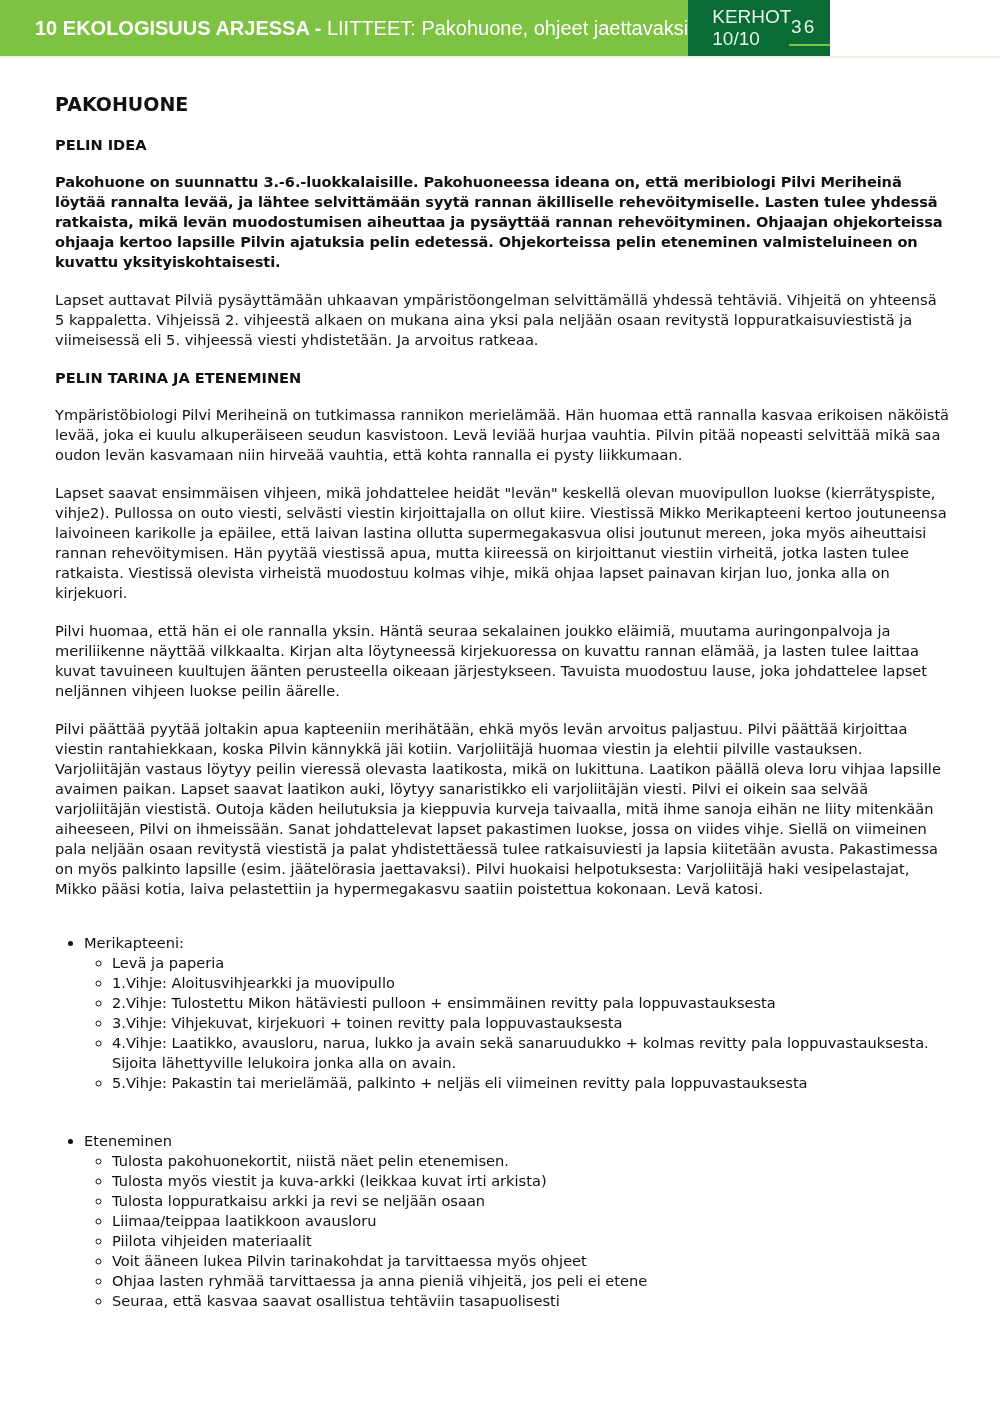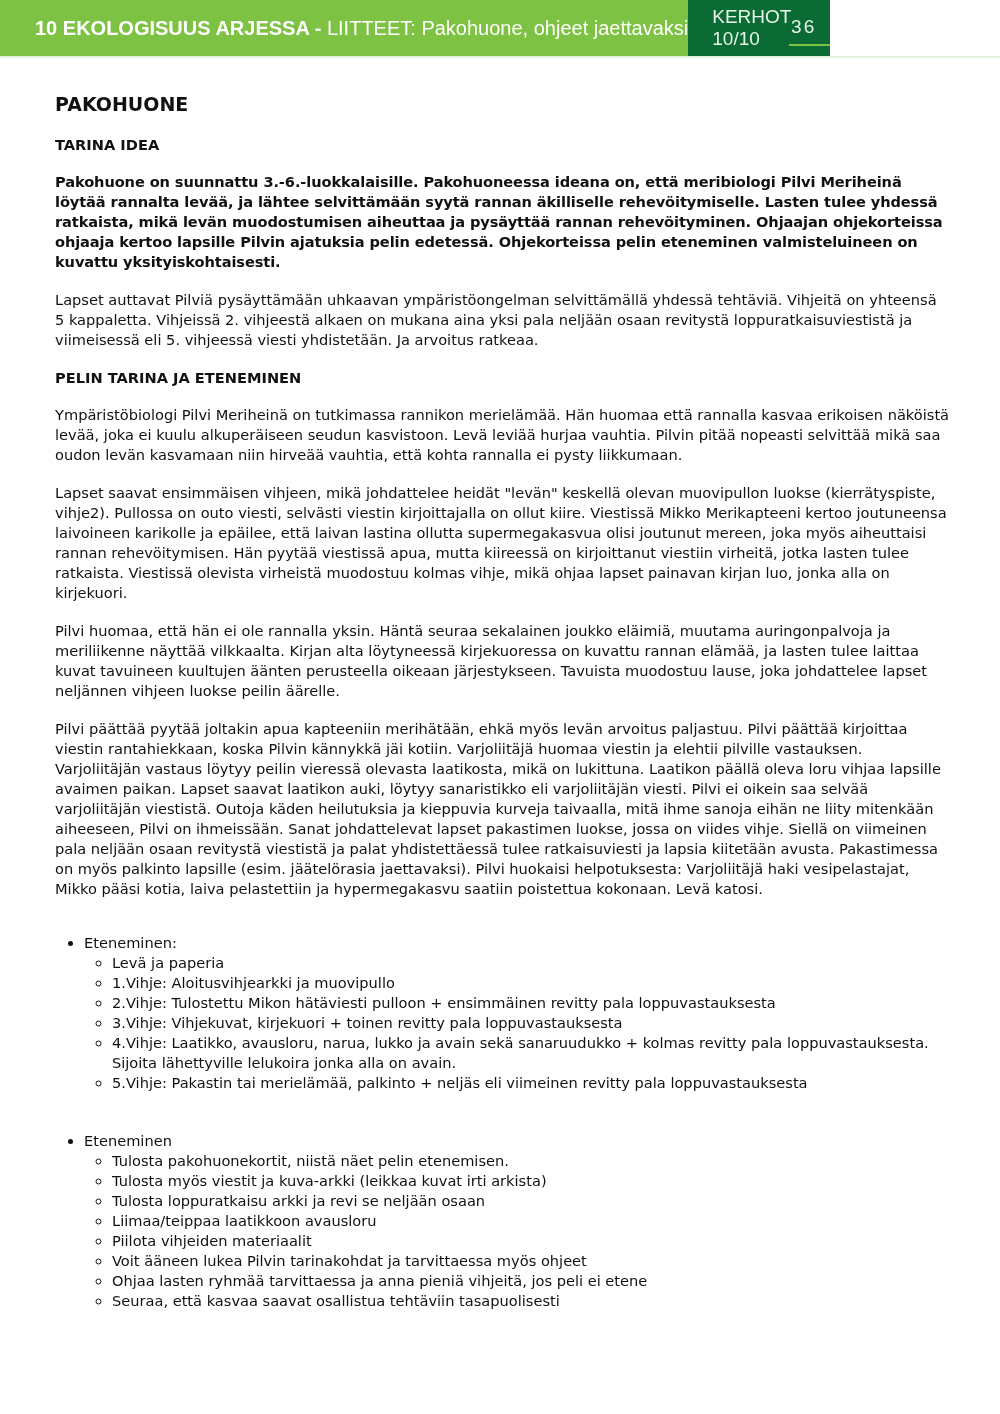--- a/index.html
+++ b/index.html
@@ -72,35 +72,35 @@
   <div class="header-right">
     <span>KERHOT 10/10</span>
     <span class="page-num">36</span>
   </div>
 </div>
 <div class="header-underline"></div>
 
 <div class="content">
   <h1>PAKOHUONE</h1>
 
-  <h2>TARINA IDEA</h2>
+  <h2>PELIN IDEA</h2>
   <p class="bold-para">Pakohuone on suunnattu 3.-6.-luokkalaisille. Pakohuoneessa ideana on, että meribiologi Pilvi Meriheinä löytää rannalta levää, ja lähtee selvittämään syytä rannan äkilliselle rehevöitymiselle. Lasten tulee yhdessä ratkaista, mikä levän muodostumisen aiheuttaa ja pysäyttää rannan rehevöityminen. Ohjaajan ohjekorteissa ohjaaja kertoo lapsille Pilvin ajatuksia pelin edetessä. Ohjekorteissa pelin eteneminen valmisteluineen on kuvattu yksityiskohtaisesti.</p>
   <p>Lapset auttavat Pilviä pysäyttämään uhkaavan ympäristöongelman selvittämällä yhdessä tehtäviä. Vihjeitä on yhteensä 5 kappaletta. Vihjeissä 2. vihjeestä alkaen on mukana aina yksi pala neljään osaan revitystä loppuratkaisuviestistä ja viimeisessä eli 5. vihjeessä viesti yhdistetään. Ja arvoitus ratkeaa.</p>
 
   <h2>PELIN TARINA JA ETENEMINEN</h2>
   <p>Ympäristöbiologi Pilvi Meriheinä on tutkimassa rannikon merielämää. Hän huomaa että rannalla kasvaa erikoisen näköistä levää, joka ei kuulu alkuperäiseen seudun kasvistoon. Levä leviää hurjaa vauhtia. Pilvin pitää nopeasti selvittää mikä saa oudon levän kasvamaan niin hirveää vauhtia, että kohta rannalla ei pysty liikkumaan.</p>
   <p><span>Lapset saavat </span><b>ensimmäisen vihjeen</b><span>, mikä johdattelee heidät  "levän" keskellä olevan muovipullon  luokse </span><b>(kierrätyspiste, vihje2)</b><span>. Pullossa on outo viesti, selvästi viestin kirjoittajalla on ollut kiire. Viestissä Mikko Merikapteeni kertoo joutuneensa laivoineen karikolle ja epäilee, että laivan lastina ollutta supermegakasvua olisi joutunut mereen, joka myös aiheuttaisi rannan rehevöitymisen. Hän pyytää viestissä apua, mutta kiireessä on kirjoittanut viestiin virheitä, jotka lasten tulee ratkaista. Viestissä olevista virheistä muodostuu </span><b>kolmas vihje,</b><span> mikä ohjaa lapset painavan kirjan luo, jonka alla on kirjekuori.</span></p>
   <p><span>Pilvi huomaa, että hän ei ole rannalla yksin. Häntä seuraa sekalainen joukko eläimiä, muutama auringonpalvoja ja meriliikenne näyttää vilkkaalta. Kirjan alta löytyneessä kirjekuoressa on kuvattu rannan elämää, ja lasten tulee laittaa kuvat tavuineen kuultujen äänten perusteella oikeaan järjestykseen. Tavuista muodostuu lause, joka johdattelee lapset </span><b>neljännen vihjeen</b><span> luokse peilin äärelle.</span></p>
   <p><span>Pilvi päättää pyytää joltakin apua kapteeniin merihätään, ehkä myös levän arvoitus paljastuu. Pilvi päättää kirjoittaa viestin rantahiekkaan, koska Pilvin kännykkä jäi kotiin. Varjoliitäjä huomaa viestin ja elehtii pilville vastauksen. Varjoliitäjän vastaus löytyy peilin vieressä olevasta laatikosta, mikä on lukittuna. Laatikon päällä oleva loru vihjaa lapsille avaimen paikan. Lapset saavat laatikon auki, löytyy sanaristikko eli varjoliitäjän viesti. Pilvi ei oikein saa selvää varjoliitäjän viestistä. Outoja käden heilutuksia ja kieppuvia kurveja taivaalla, mitä ihme sanoja eihän ne liity mitenkään aiheeseen, Pilvi on ihmeissään. Sanat johdattelevat lapset pakastimen luokse, jossa on </span><b>viides vihje.</b><span> Siellä on viimeinen pala neljään osaan revitystä viestistä ja palat yhdistettäessä tulee ratkaisuviesti ja lapsia kiitetään avusta. Pakastimessa on myös palkinto lapsille (esim. jäätelörasia jaettavaksi). Pilvi huokaisi helpotuksesta: Varjoliitäjä haki vesipelastajat, Mikko pääsi kotia, laiva pelastettiin ja hypermegakasvu saatiin poistettua kokonaan. Levä katosi.</span></p>
 
   <div style="height:16px"></div>
 
   <ul class="top">
     <li>
-      <span>Eteneminen:</span>
+      <span>Merikapteeni:</span>
       <ul class="sub">
         <li><b></b><span>Levä ja paperia</span></li>
         <li><b>1.Vihje:</b><span> Aloitusvihjearkki ja muovipullo</span></li>
         <li><b>2.Vihje:</b><span> Tulostettu Mikon hätäviesti pulloon + ensimmäinen revitty pala loppuvastauksesta</span></li>
         <li><b>3.Vihje:</b><span> Vihjekuvat, kirjekuori + toinen revitty pala loppuvastauksesta</span></li>
         <li><b> 4.Vihje:</b><span> Laatikko, avausloru, narua, lukko ja avain sekä sanaruudukko + kolmas revitty pala loppuvastauksesta. Sijoita lähettyville lelukoira jonka alla on avain.</span></li>
         <li><b>5.Vihje:</b><span> Pakastin tai merielämää, palkinto + neljäs eli viimeinen revitty pala loppuvastauksesta</span></li>
       </ul>
     </li>
   </ul>

